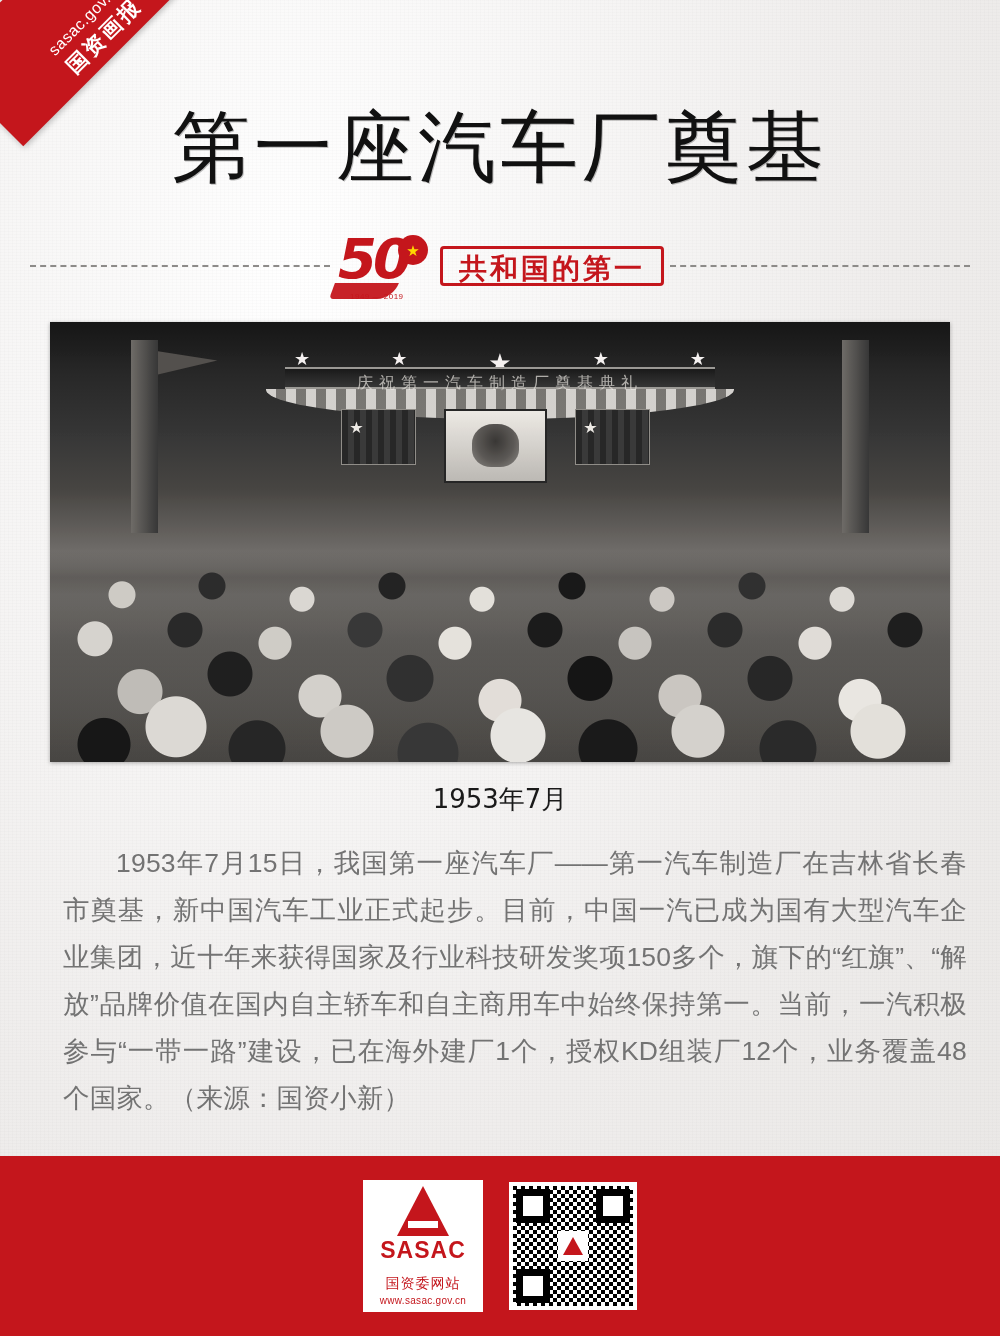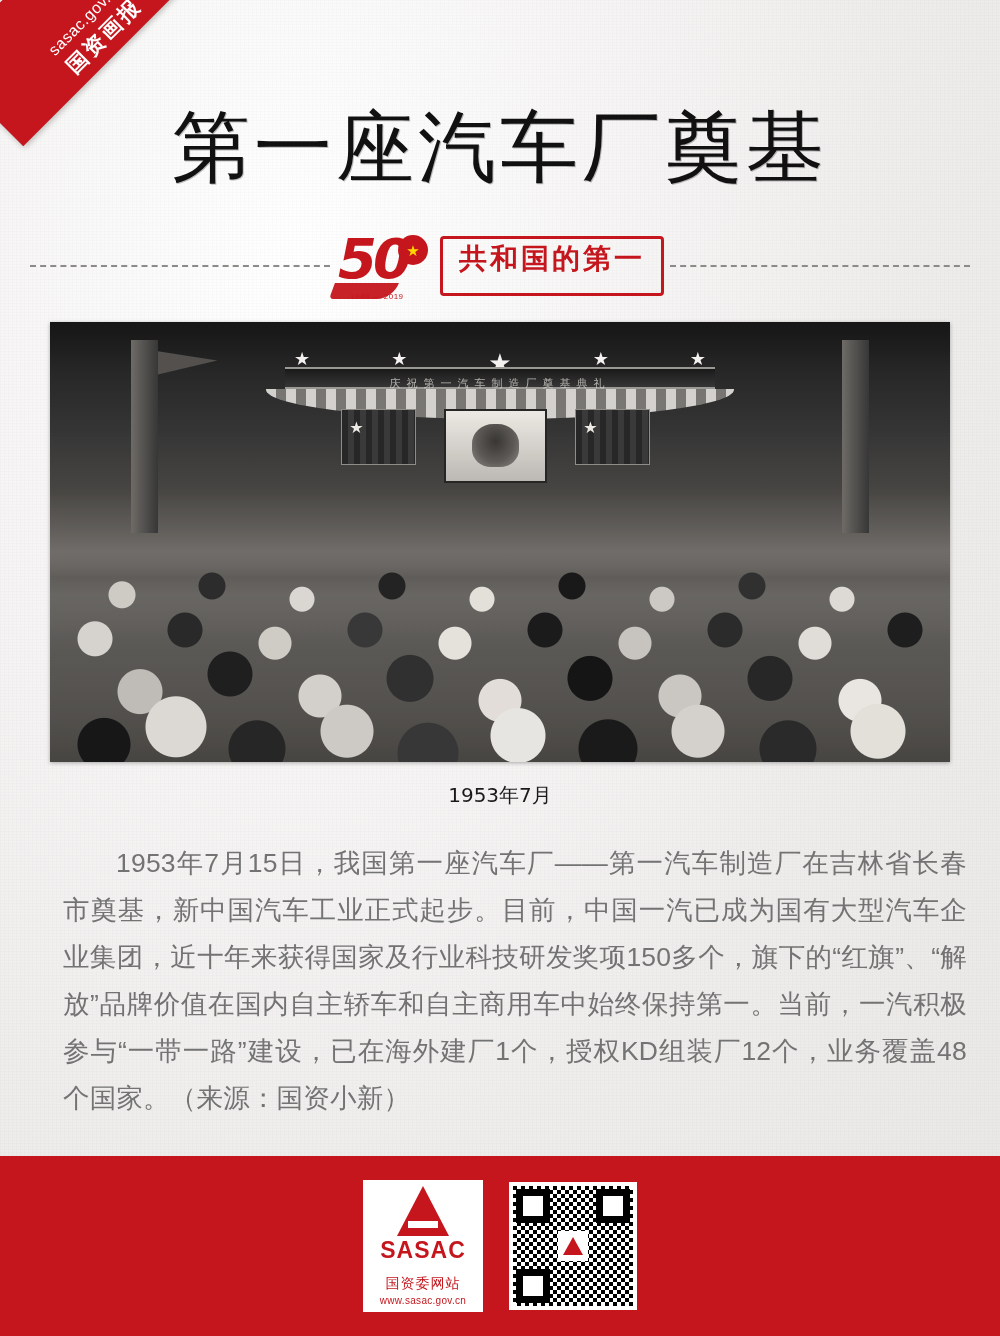--- a/index.html
+++ b/index.html
@@ -146,21 +146,21 @@
     width: 64px;
     height: 16px;
     background: #c4161c;
     border-radius: 0 0 40px 10px;
     transform: skewX(-20deg);
     opacity: 0.95;
   }
   .stamp {
     border: 3px solid #c4161c;
     border-radius: 4px;
-    padding: 6px 16px 20px 16px;
+    padding: 6px 16px 0 16px;
     margin-left: 8px;
     background: transparent;
   }
   .stamp-text {
     color: #c4161c;
     font-size: 28px;
     font-weight: bold;
     letter-spacing: 3px;
     line-height: 1;
     font-family: "DejaVu Sans", "Liberation Sans", sans-serif;
@@ -238,21 +238,21 @@
     left: 4%;
     top: 10%;
     width: 92%;
     height: 12%;
     background: linear-gradient(to bottom, #1f1f1f, #3a3a3a);
     border-top: 2px solid #9a9894;
     border-bottom: 2px solid #9a9894;
   }
   .stage-banner .glyphs {
     color: #d8d5d0;
-    font-size: 11px;
+    font-size: 16px;
     letter-spacing: 6px;
     text-align: center;
     line-height: 28px;
     opacity: .75;
   }
   .portrait {
     position: absolute;
     left: 38%;
     top: 33%;
     width: 22%;
@@ -327,21 +327,21 @@
     background: #55524f;
     clip-path: polygon(0 0, 100% 22%, 0 55%);
   }
 
   .caption {
     position: absolute;
     top: 782px;
     left: 0;
     width: 1000px;
     text-align: center;
-    font-size: 20px;
+    font-size: 26px;
     color: #1a1a1a;
     font-family: "DejaVu Sans", "Liberation Sans", sans-serif;
   }
 
   .body-text {
     position: absolute;
     top: 840px;
     left: 63px;
     width: 904px;
     font-size: 26.5px;

